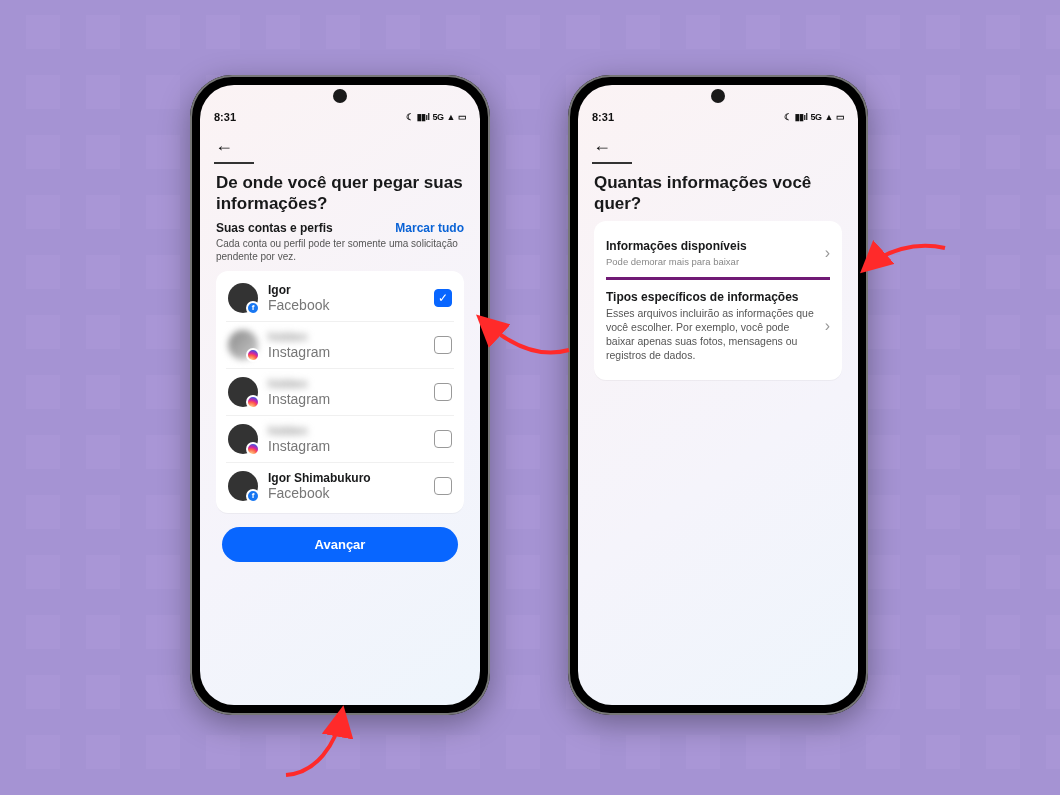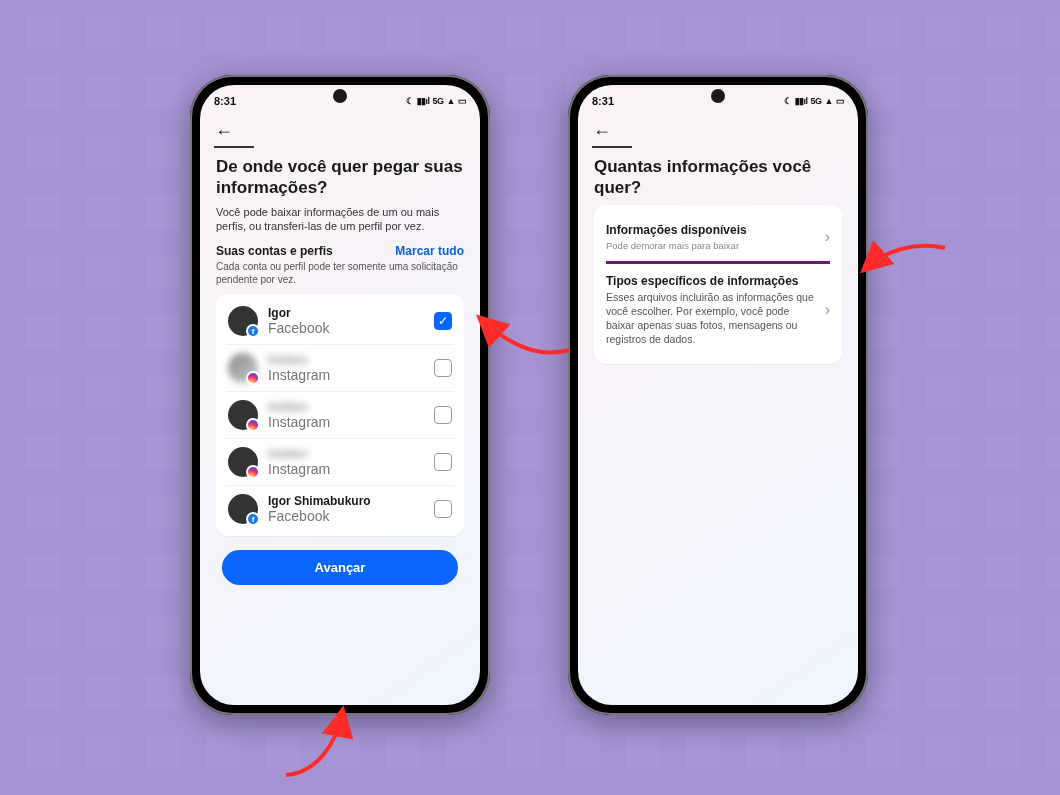--- a/index.html
+++ b/index.html
@@ -34,21 +34,21 @@
     background:linear-gradient(145deg,#fbf3f4 0%,#f5f4fb 60%,#eef5fc 100%);
     border-radius:34px;
     overflow:hidden;
     position:relative;
     display:flex;flex-direction:column;
   }
   .statusbar{
     height:24px;
     display:flex;justify-content:space-between;align-items:center;
     padding:8px 14px 0;
-    font-size:11px;font-weight:600;color:#111;
+    font-size:11px;font-weight:600;color:#111;margin-top:16px;
   }
   .sicons{display:flex;gap:3px;align-items:center;font-size:9px;letter-spacing:-.5px}
   .topnav{padding:10px 14px 2px;}
   .backarr{font-size:18px;color:#111;display:inline-block;width:20px;text-align:center;}
   .underline{width:40px;height:2px;background:#333;margin-top:6px;}
   .content{padding:6px 16px 10px;flex:1;overflow:hidden}
   h1.title{font-size:17px;font-weight:700;color:#18191a;line-height:1.25;margin-bottom:6px}
   .sub{font-size:11px;color:#333;line-height:1.35;margin-bottom:10px}
   .sectionhead{display:flex;justify-content:space-between;align-items:baseline}
   .sectionhead .lbl{font-size:12px;font-weight:700;color:#18191a}
@@ -103,21 +103,20 @@
         <span>▲</span>
         <span>▭</span>
       </span>
     </div>
     <div class="topnav">
       <span class="backarr">←</span>
       <div class="underline"></div>
     </div>
     <div class="content">
       <h1 class="title">De onde você quer pegar suas informações?</h1>
-      <p class="sub">Você pode baixar informações de um ou mais perfis, ou transferi-las de um perfil por vez.</p>
       <div class="sectionhead">
         <span class="lbl">Suas contas e perfis</span>
         <span class="action">Marcar tudo</span>
       </div>
       <p class="note">Cada conta ou perfil pode ter somente uma solicitação pendente por vez.</p>
       <div class="card" id="acct-list">
           <div class="acct">
             <div class="avwrap">
               <div class="av" style="background:#333"></div>
               <div class="badge fb">f</div>

